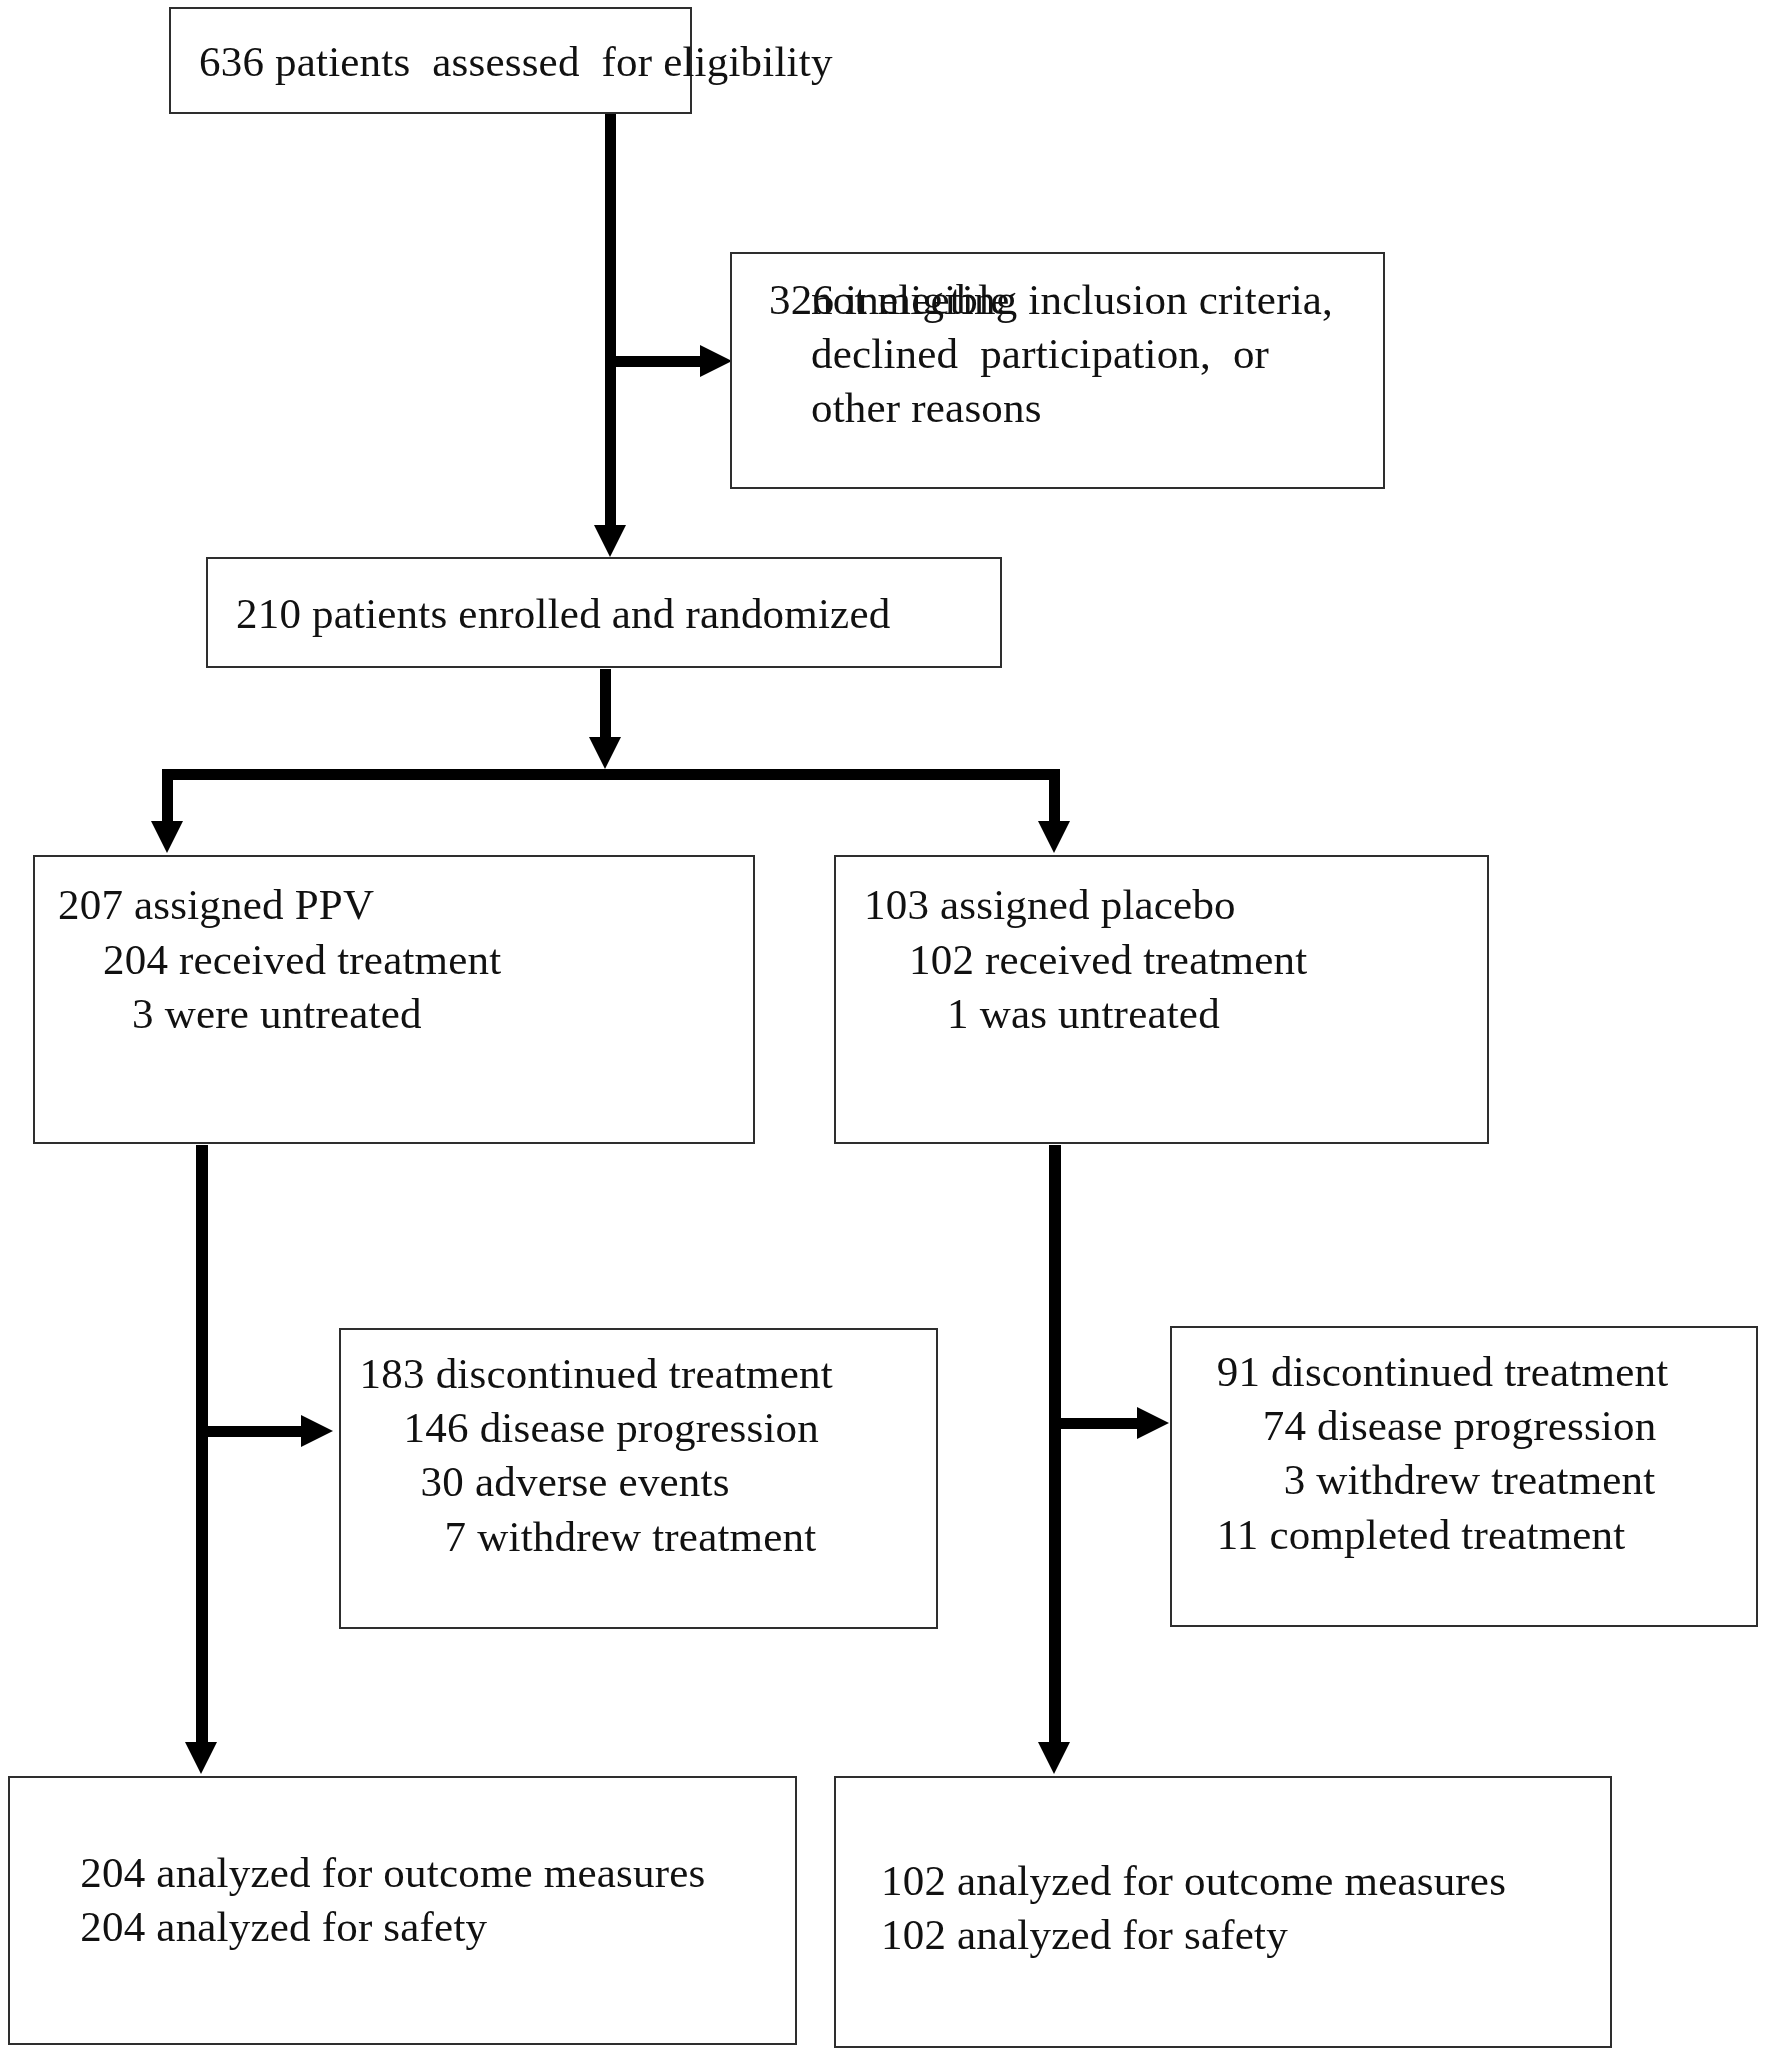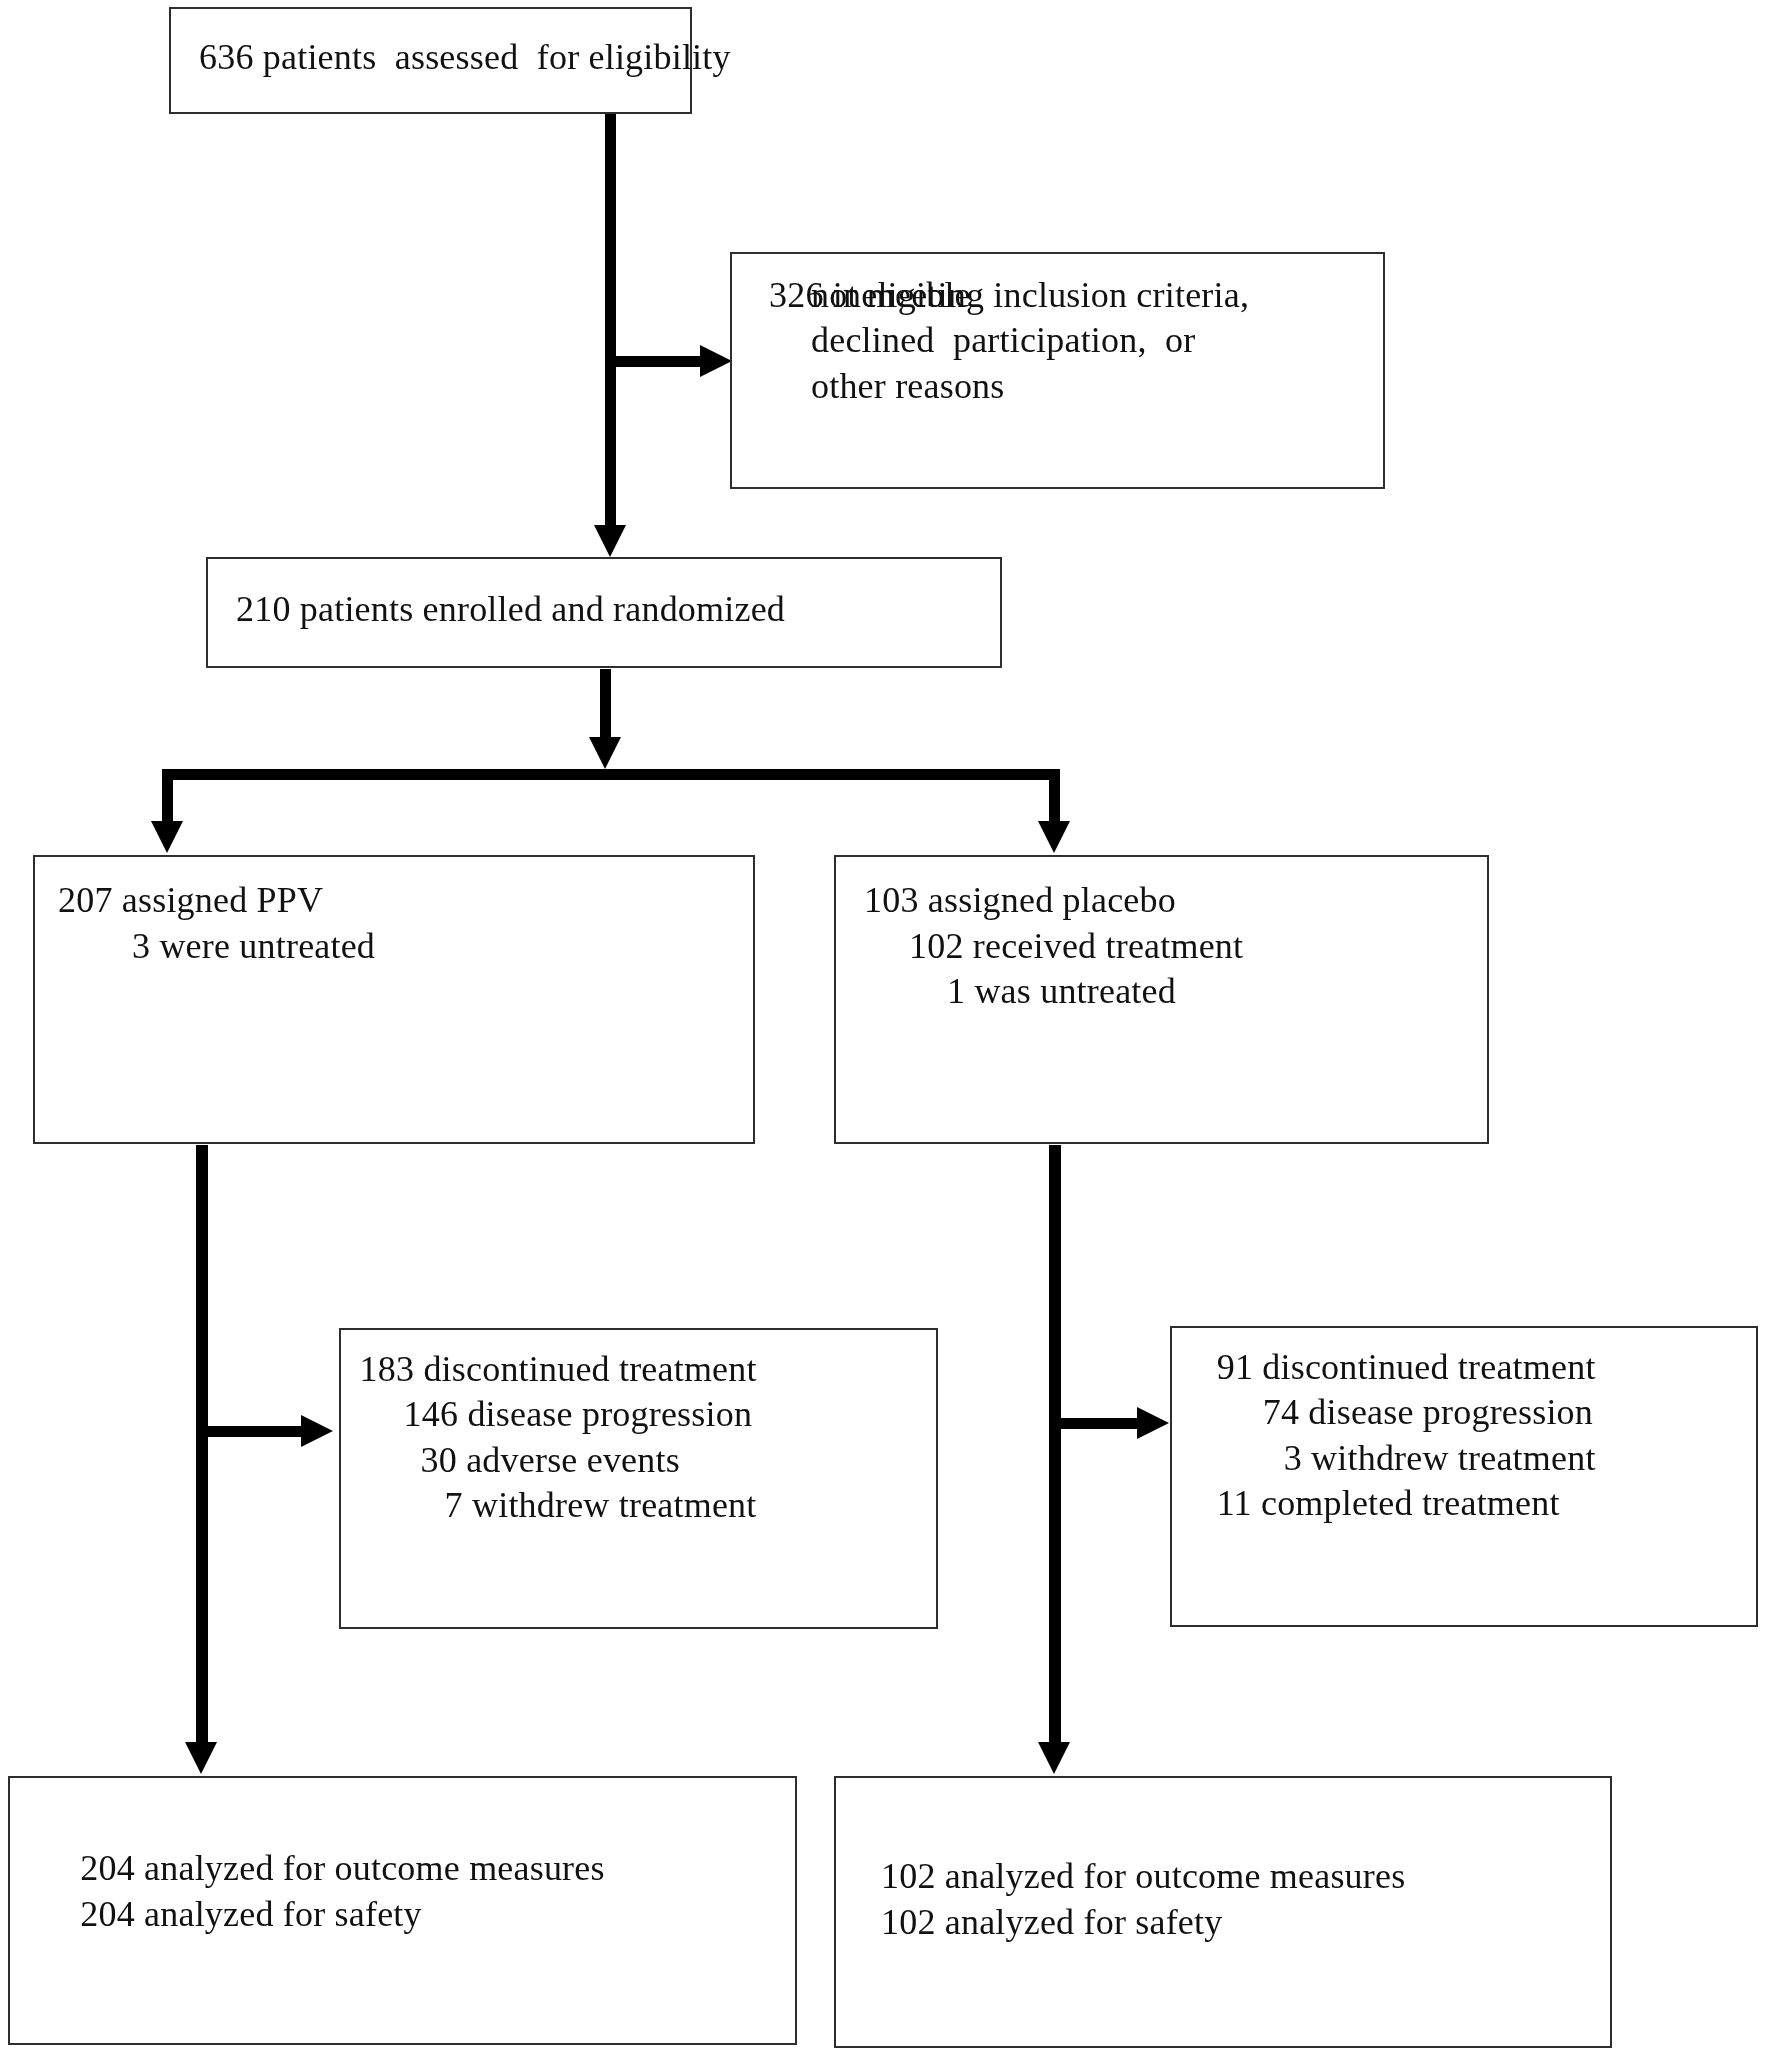--- a/index.html
+++ b/index.html
@@ -24,21 +24,21 @@
     background: #ffffff;
   }
   .box-inner {
     position: absolute;
     left: 0;
     right: 0;
   }
   .line {
     position: absolute;
     white-space: pre;
-    font-size: 36px;
+    font-size: 43px;
     line-height: 1.265;
     letter-spacing: 0.2px;
   }
   
   .vline {
     position: absolute;
     background: #000000;
   }
   .hline {
     position: absolute;
@@ -100,20 +100,21 @@
 
   <div class="vline" style="left:162px; top:769px; width:11px; height:56px;"></div>
   <div class="arrow-down" style="left:151px; top:821px;"></div>
 
   <div class="vline" style="left:1049px; top:769px; width:11px; height:56px;"></div>
   <div class="arrow-down" style="left:1038px; top:821px;"></div>
 
   <div class="box" style="left:33px; top:855px; width:722px; height:289px;">
     <div class="box-inner" style="top:21.3px; left:23px;">
       <div class="line" style="position:relative; padding-left:0px;">207 assigned PPV</div>
+      <div class="line" style="position:relative; padding-left:45px;">204 received treatment</div>
       <div class="line" style="position:relative; padding-left:74px;">3 were untreated</div>
     </div>
   </div>
 
   <div class="box" style="left:834px; top:855px; width:655px; height:289px;">
     <div class="box-inner" style="top:21.3px; left:28px;">
       <div class="line" style="position:relative; padding-left:0px;">103 assigned placebo</div>
       <div class="line" style="position:relative; padding-left:45px;">102 received treatment</div>
       <div class="line" style="position:relative; padding-left:83px;">1 was untreated</div>
     </div>

